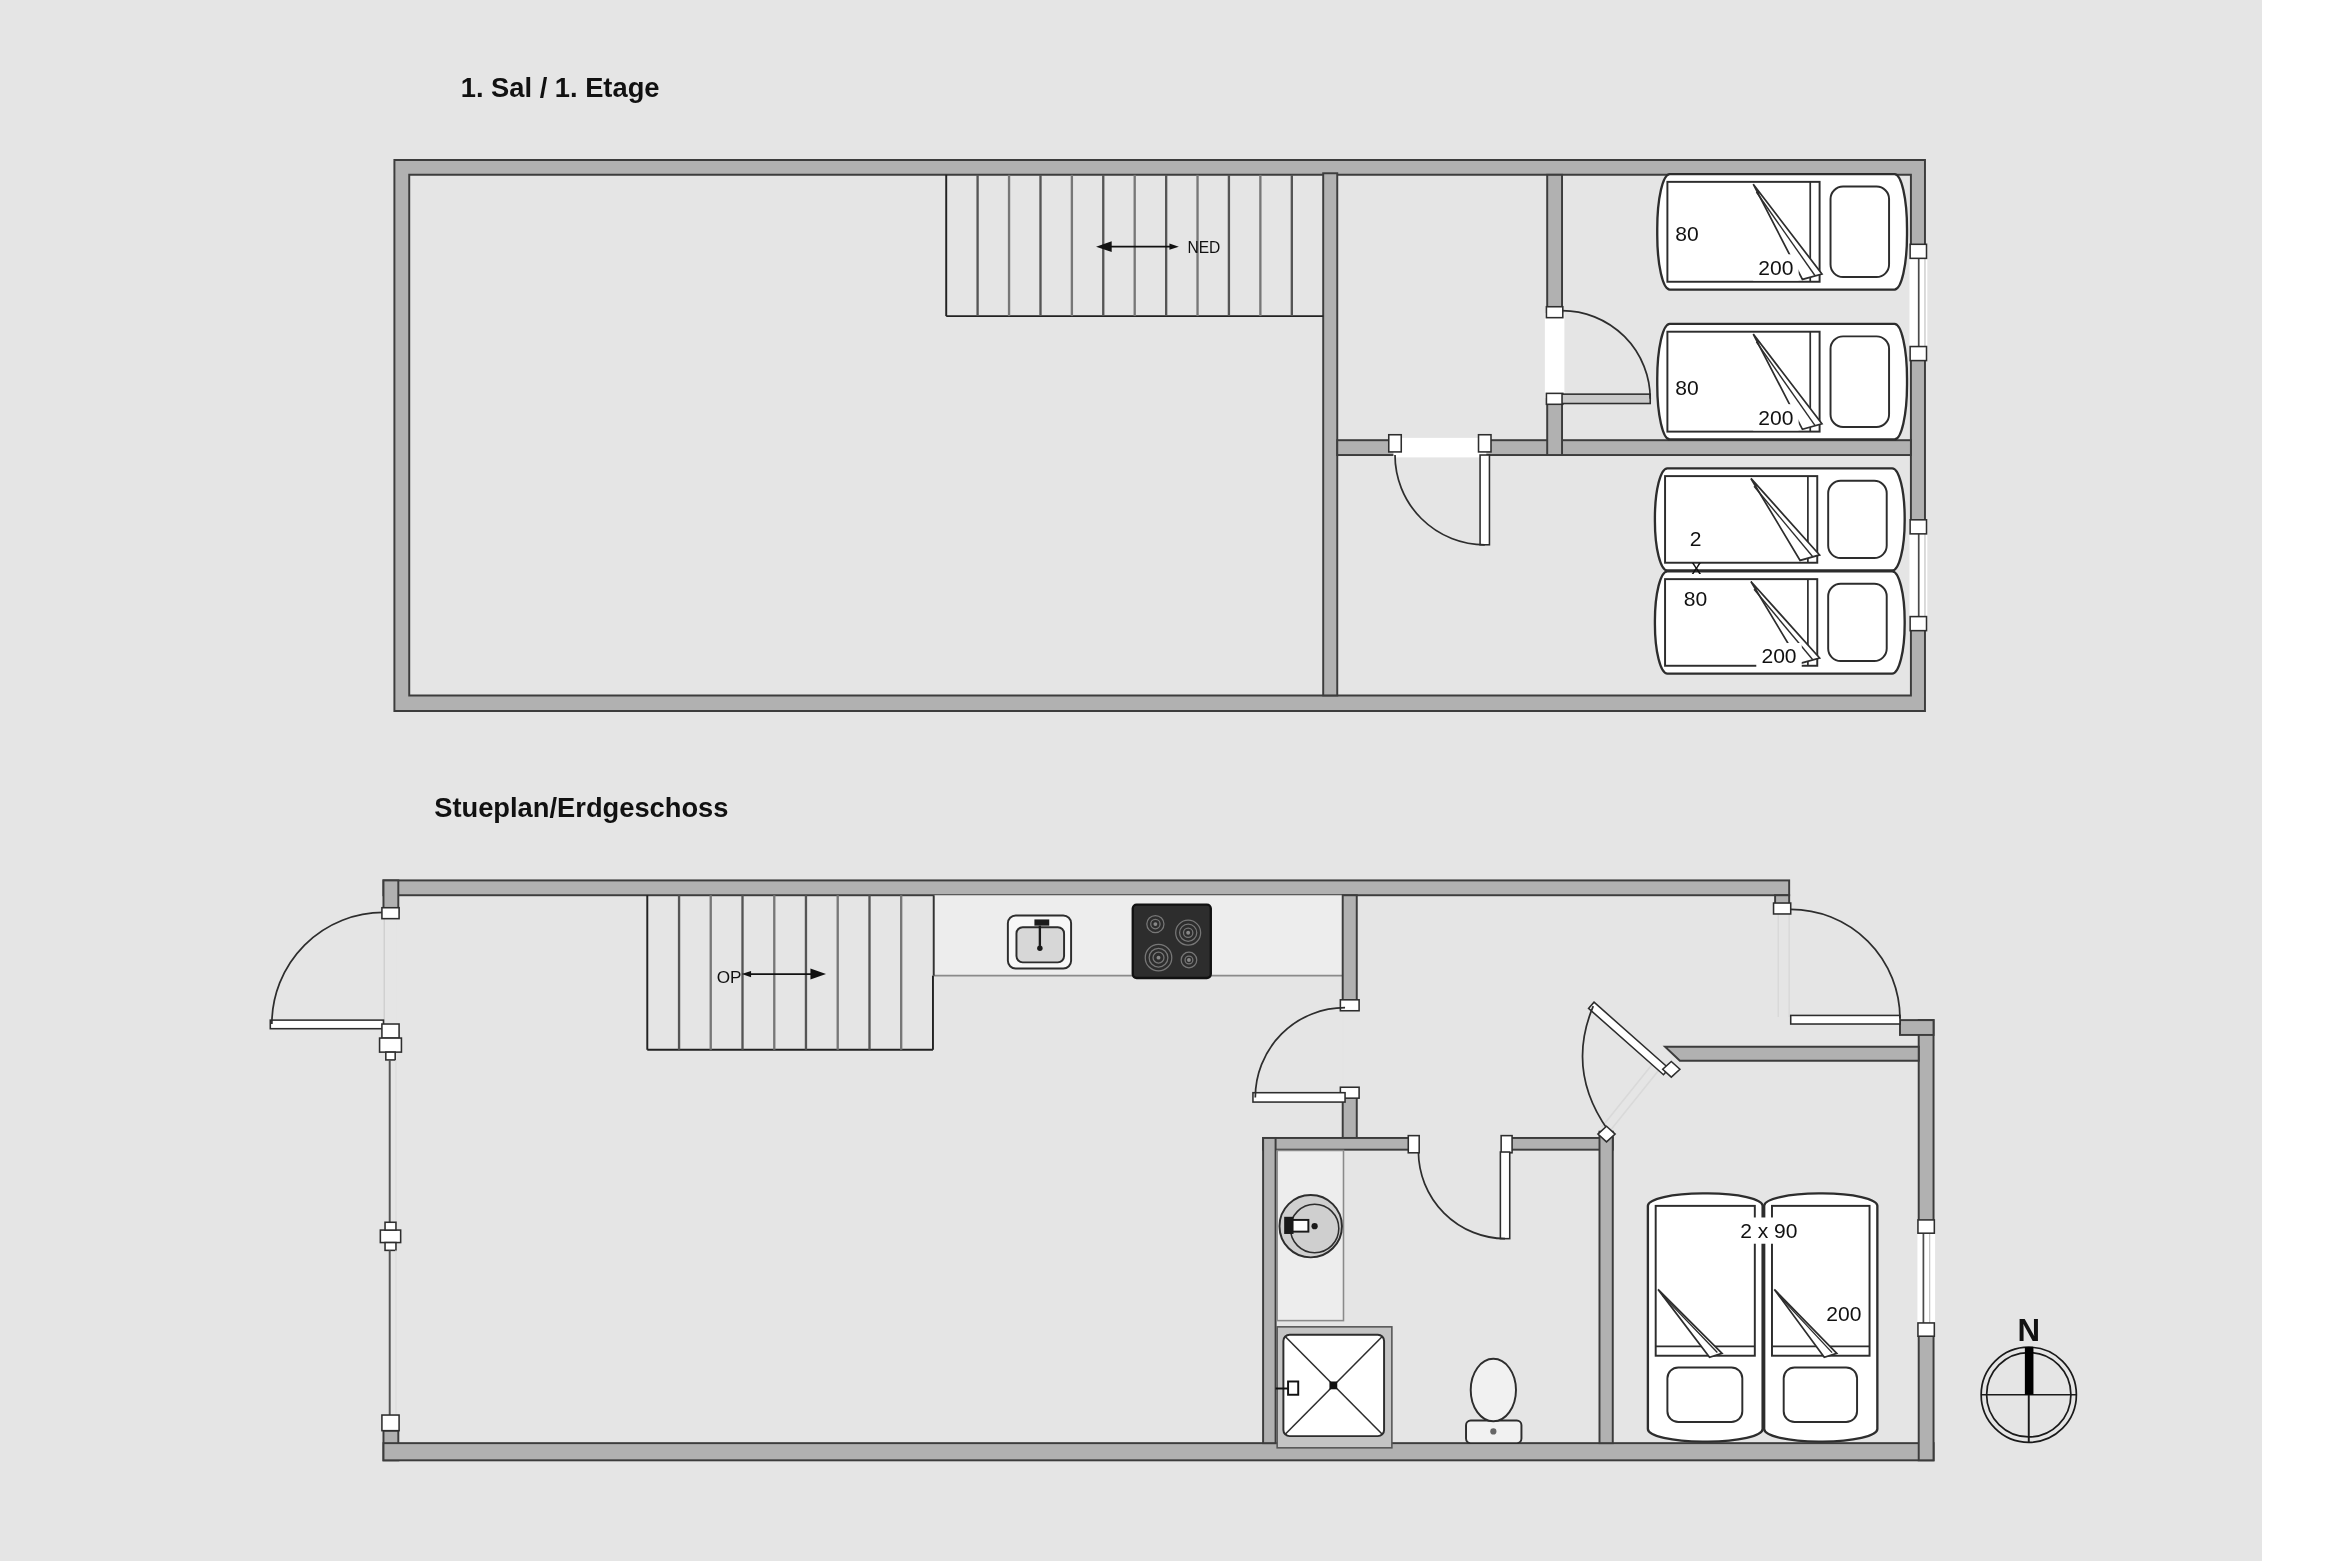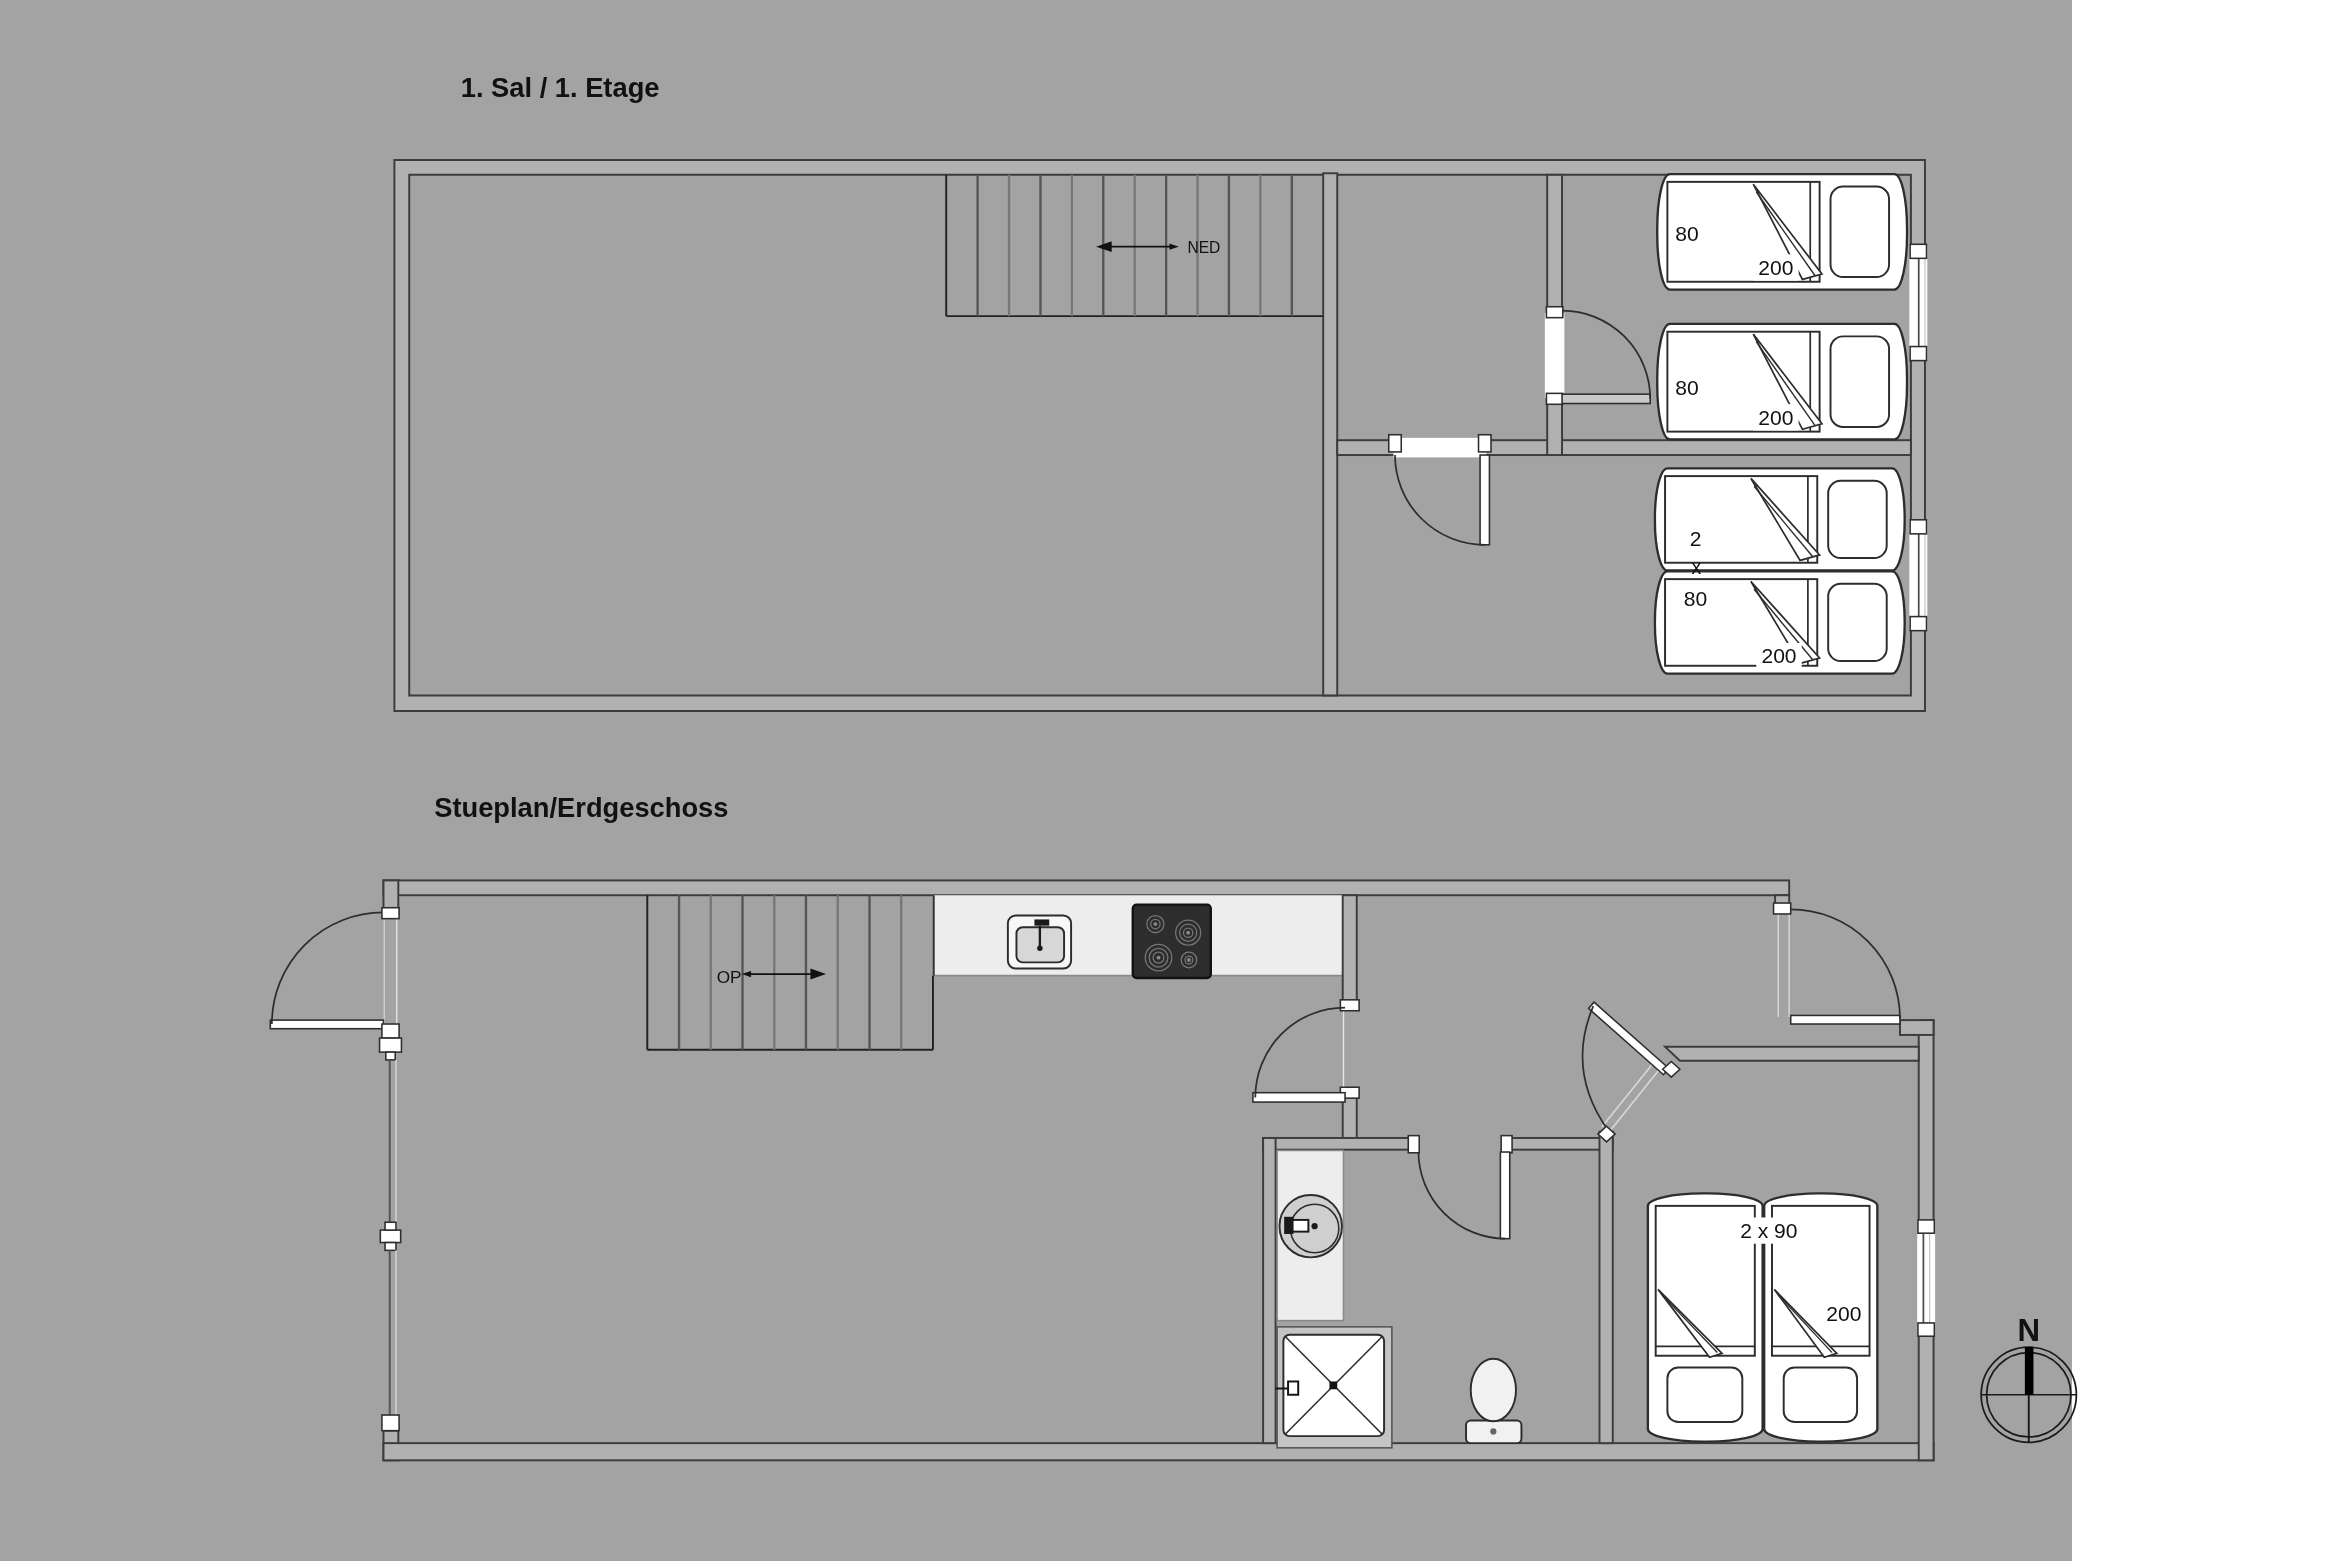--- a/index.html
+++ b/index.html
@@ -1,16 +1,16 @@
 <!DOCTYPE html>
 <html style="font-size:12.5px"><head>
 <meta charset="utf-8">
 <style>
   html,body { margin:0; padding:0; background:#ffffff; }
-  #plan { width:2072px; height:1561px; position:relative; background:#a3a3a3;
+  #plan { width:2262px; height:1561px; position:relative; background:#e5e5e5;
           font-family:"Liberation Sans", sans-serif; }
 </style>
 </head>
 <body>
 <div id="plan">
 <svg width="2342" height="1561" viewBox="0 0 3000 2000">
 
 <text x="590" y="124" font-size="35" font-weight="bold" text-anchor="start" fill="#111" font-family="Liberation Sans, sans-serif">1. Sal / 1. Etage</text>
 
 <path d="M505,205 H2466 V911 H505 Z M524,224 V891 H2448 V224 Z" fill="#b1b1b1" fill-rule="evenodd" stroke="#3c3c3c" stroke-width="2.5"></path>

